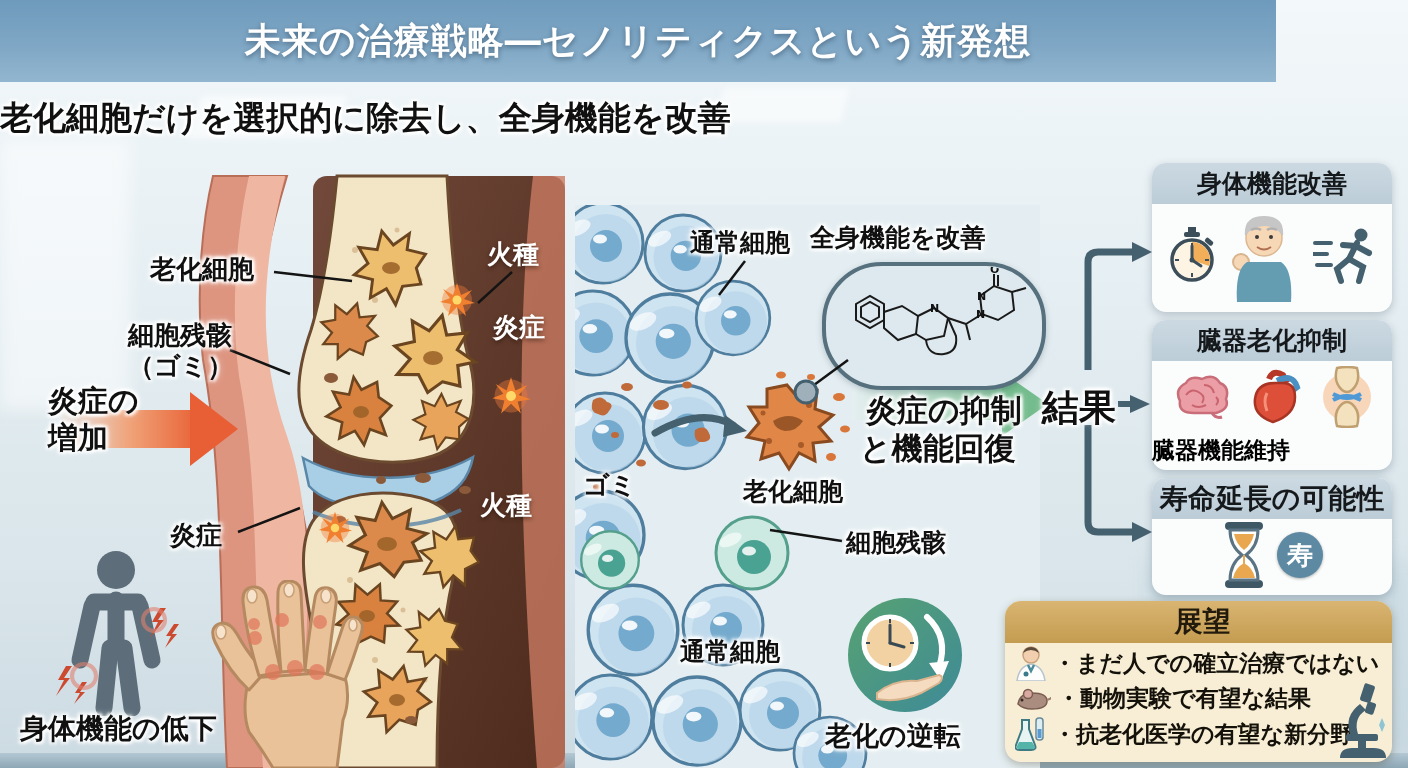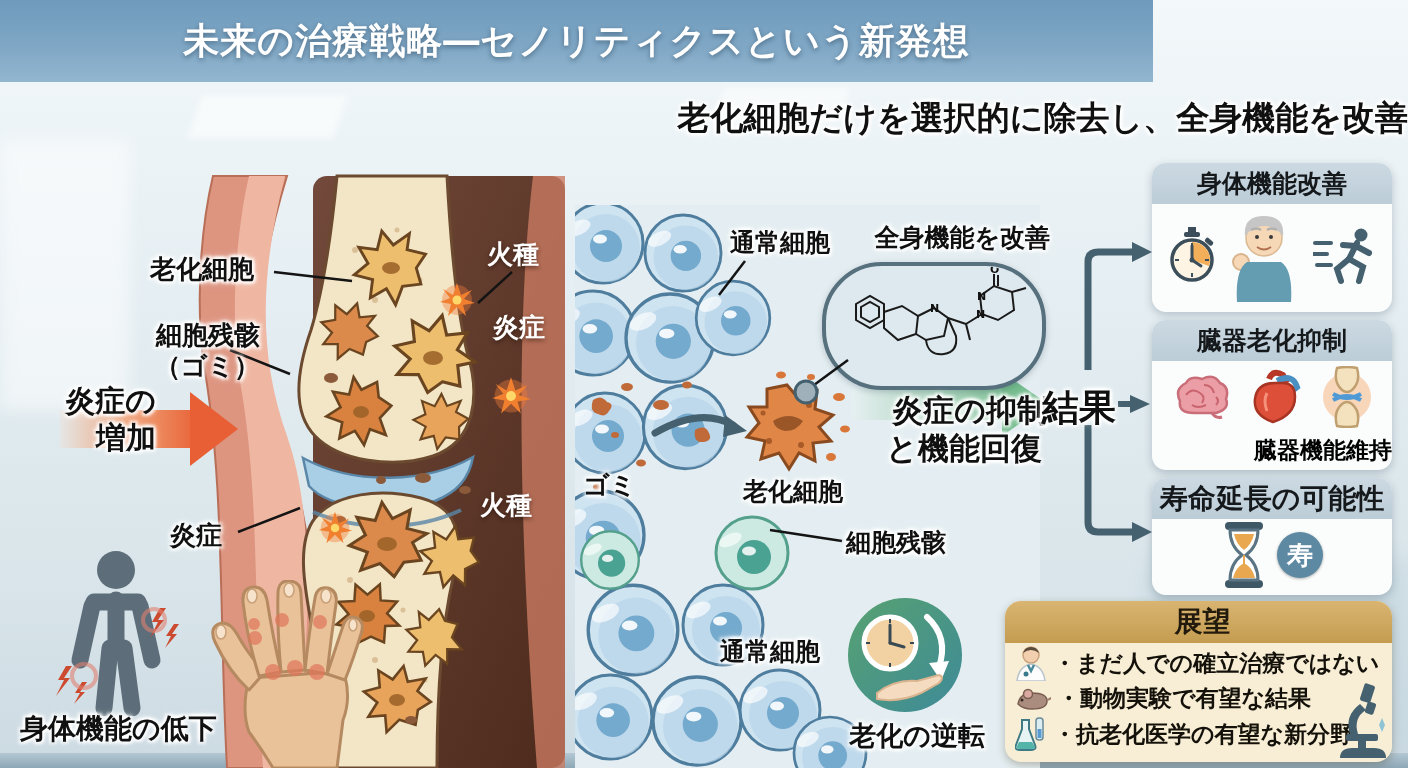--- a/index.html
+++ b/index.html
@@ -4,23 +4,23 @@
 <style>
   html,body{margin:0;padding:0;}
   body{font-family:"DejaVu Sans","Liberation Sans",sans-serif;}
   #stage{position:relative;width:1408px;height:768px;overflow:hidden;
     background:linear-gradient(180deg,#f3f8fa 0%,#e6eff3 35%,#d9e5ea 75%,#ccdae2 100%);}
   .abs{position:absolute;}
   .halo{text-shadow:-2px -2px 3px rgba(255,255,255,.95),2px -2px 3px rgba(255,255,255,.95),
     -2px 2px 3px rgba(255,255,255,.95),2px 2px 3px rgba(255,255,255,.95),0 0 9px rgba(255,255,255,.9);}
   .whitelbl{color:#fff;text-shadow:0 2px 4px rgba(40,20,10,.65);}
   .blk{color:#101010;font-weight:bold;}
-  .ctr{text-align:right;}
+  .ctr{text-align:left;}
   
-  #banner{left:0;top:0;width:1153px;height:82px;
+  #banner{left:0;top:0;width:1276px;height:82px;
     background:linear-gradient(180deg,#6e9abc 0%,#7fa7c5 55%,#92b6cf 100%);}
   #banner .t{width:100%;line-height:82px;text-align:center;color:#fff;font-weight:bold;
     font-size:36px;letter-spacing:1px;text-shadow:0 2px 5px rgba(20,40,60,.45);}
   #subtitle{left:0;top:96px;width:1408px;font-size:33px;z-index:30;}
   
   .lbl{z-index:50;font-weight:bold;white-space:nowrap;}
   
   .arrowbody{z-index:32;}
   .arrowhead{width:0;height:0;z-index:32;}
   

